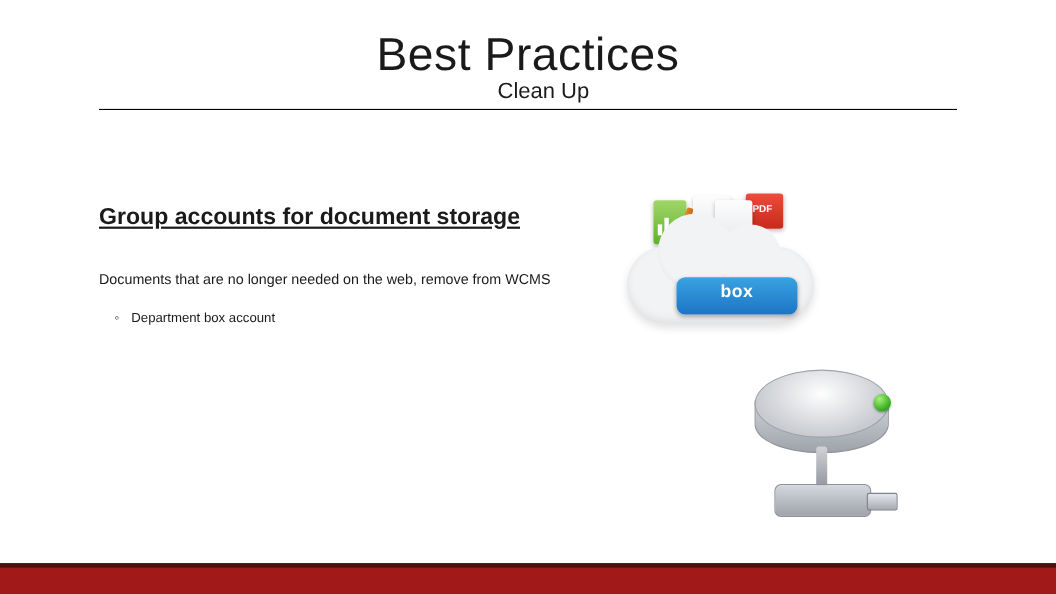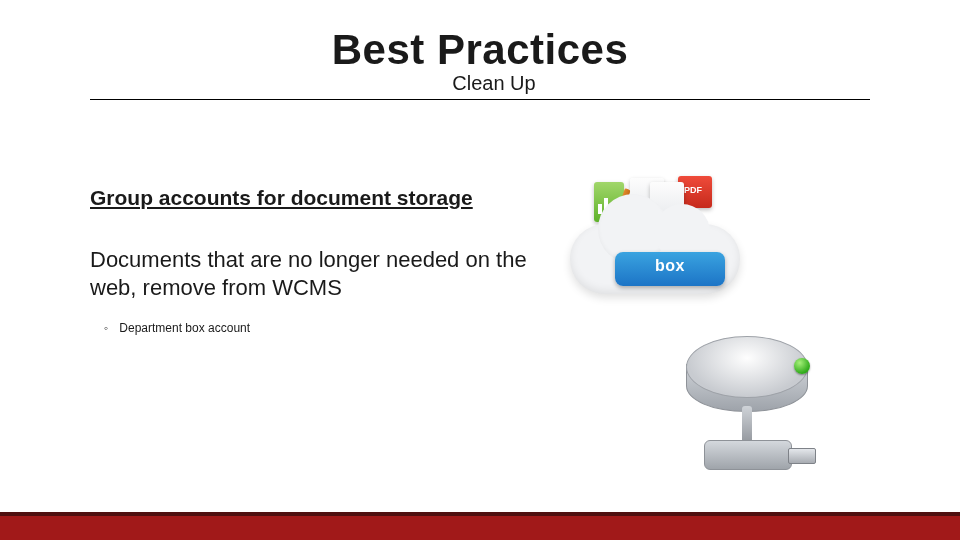--- a/index.html
+++ b/index.html
@@ -14,21 +14,21 @@
   }
   .slide {
     position: relative;
     width: 960px;
     height: 540px;
     box-sizing: border-box;
   }
   .title {
     text-align: center;
     font-size: 42px;
-    font-weight: 700;
+    font-weight: 400;
     margin-top: 26px;
     letter-spacing: 0.5px;
   }
   .subtitle {
     text-align: center;
     font-size: 20px;
     margin-top: -2px;
     padding-left: 28px;
   }
   .hr {
@@ -42,21 +42,21 @@
     top: 160px;
     width: 460px;
   }
   .heading {
     font-size: 21px;
     font-weight: bold;
     text-decoration: underline;
     margin-bottom: 36px;
   }
   .para {
-    font-size: 22px;
+    font-size: 13px;
     margin-bottom: 20px;
     line-height: 1.25;
   }
   .sublist {
     margin-top: 6px;
     padding-left: 14px;
     font-size: 12px;
   }
   .sublist .item {
     margin-bottom: 2px;

